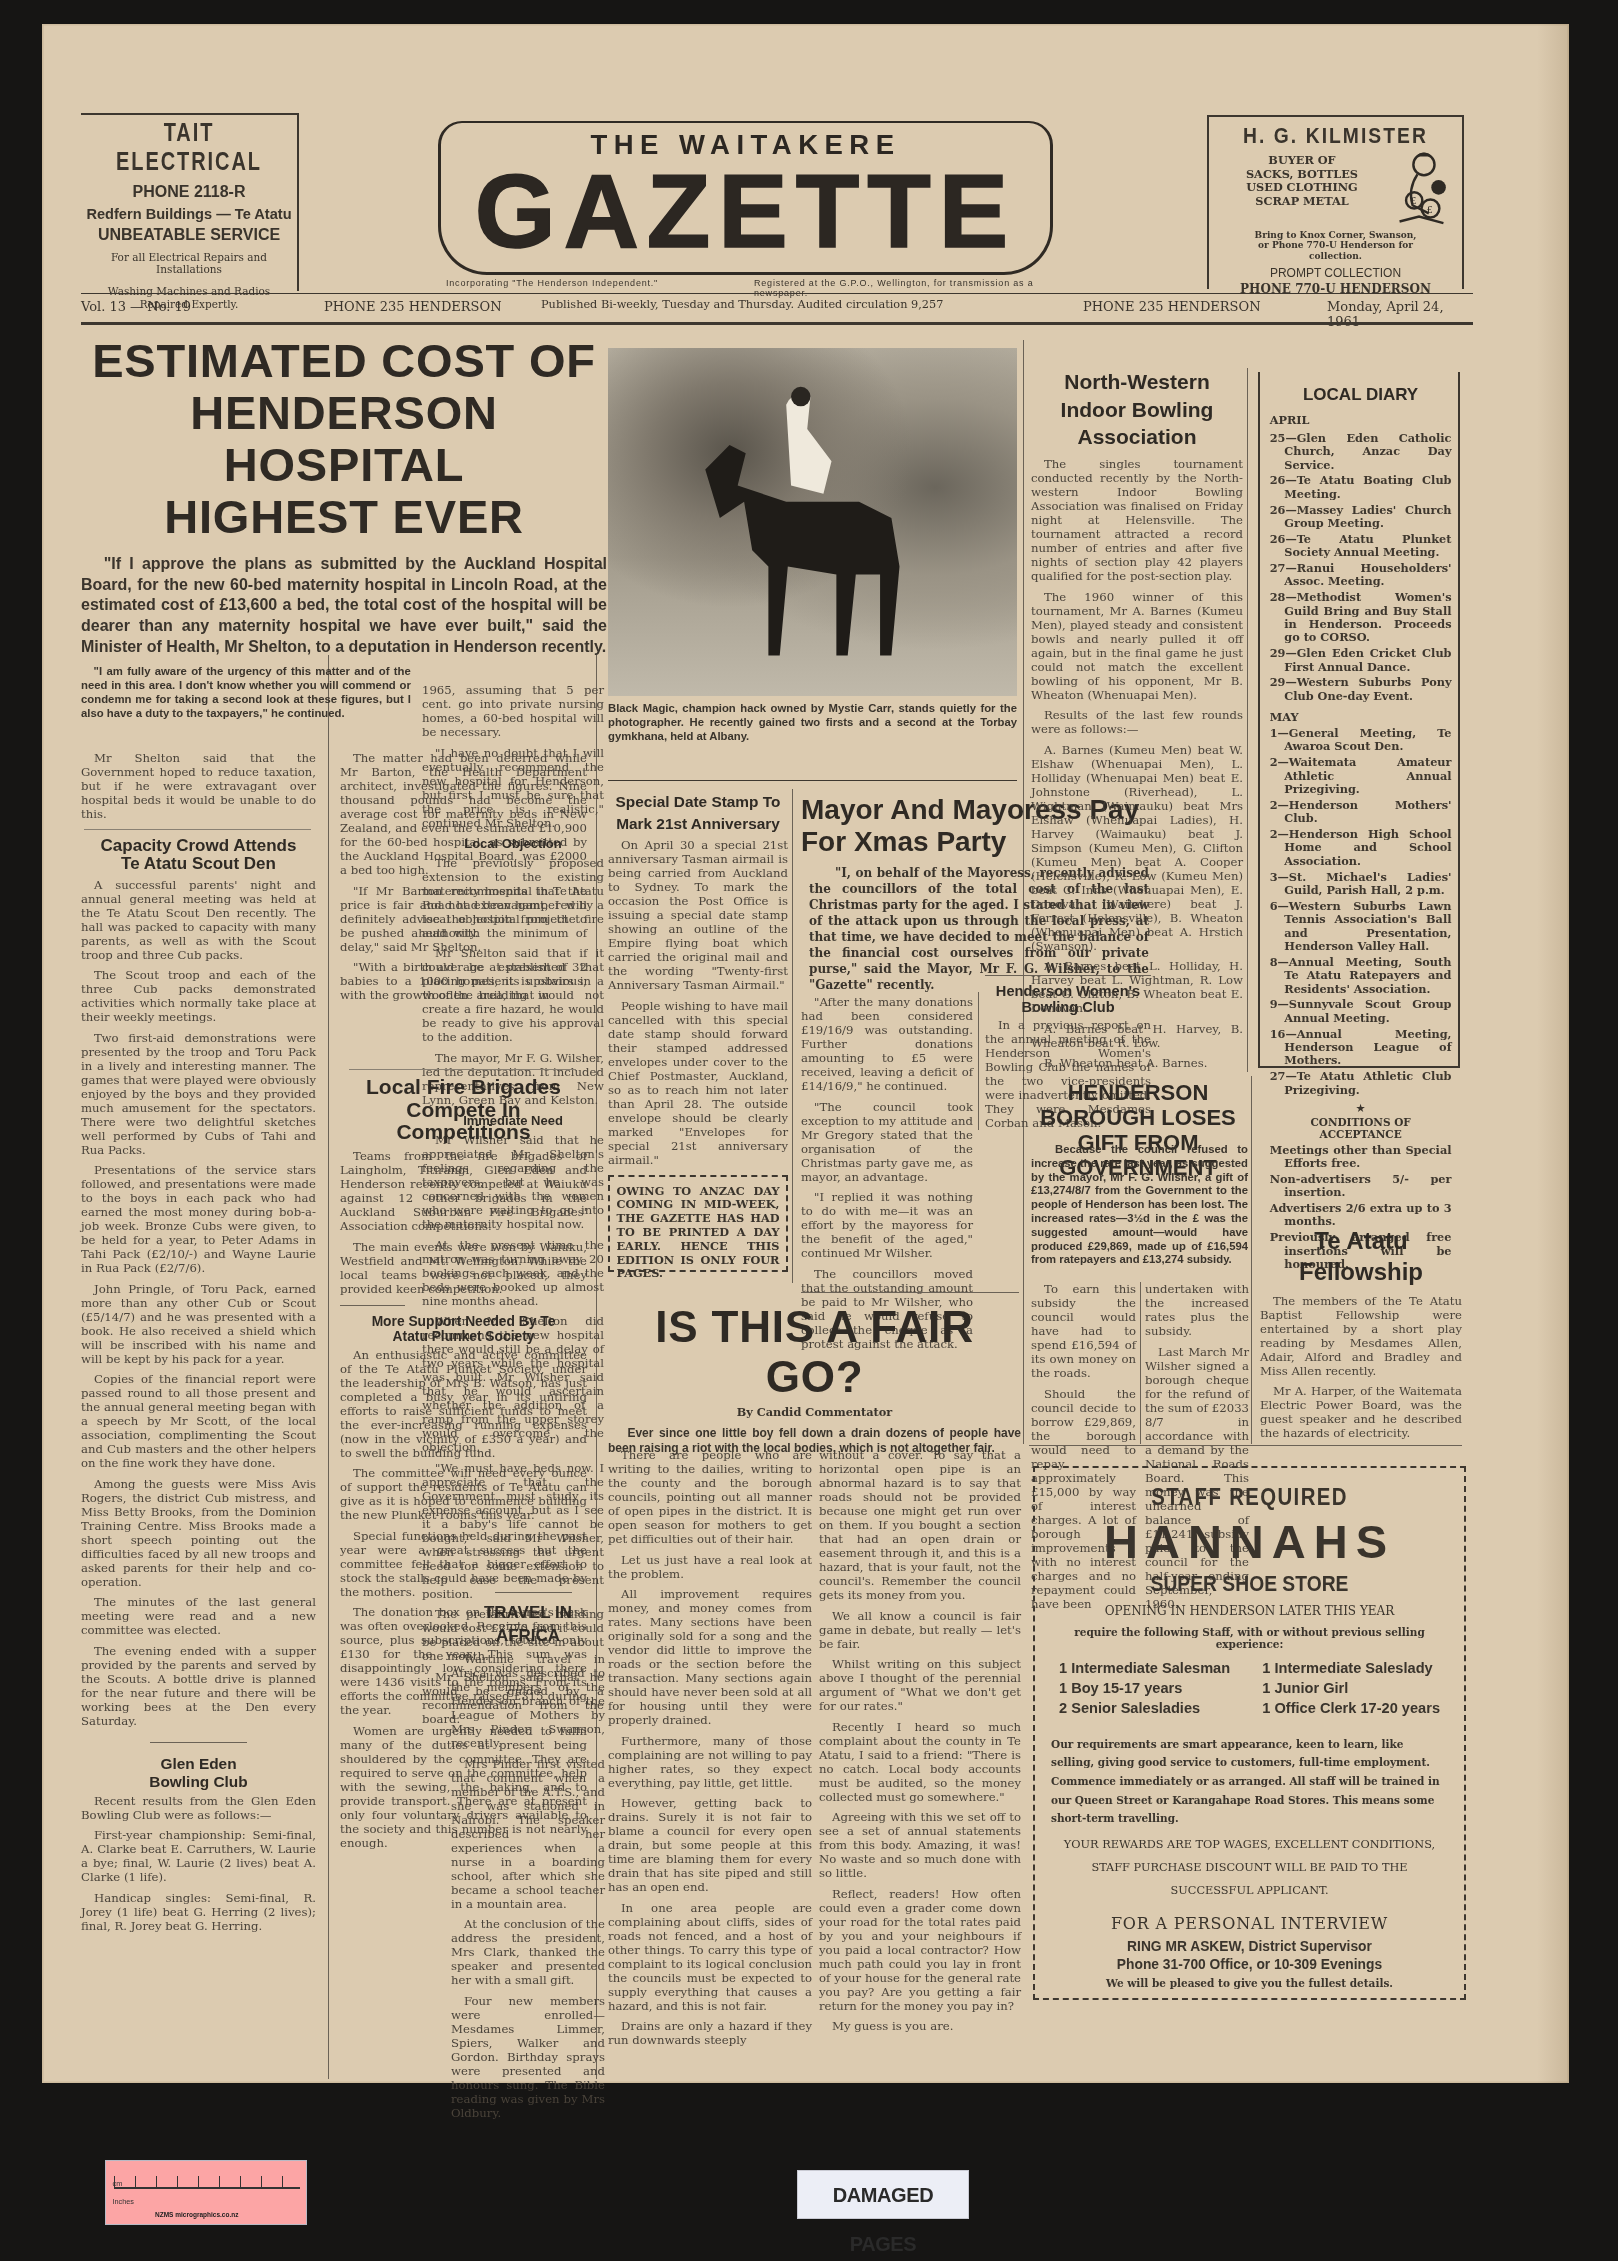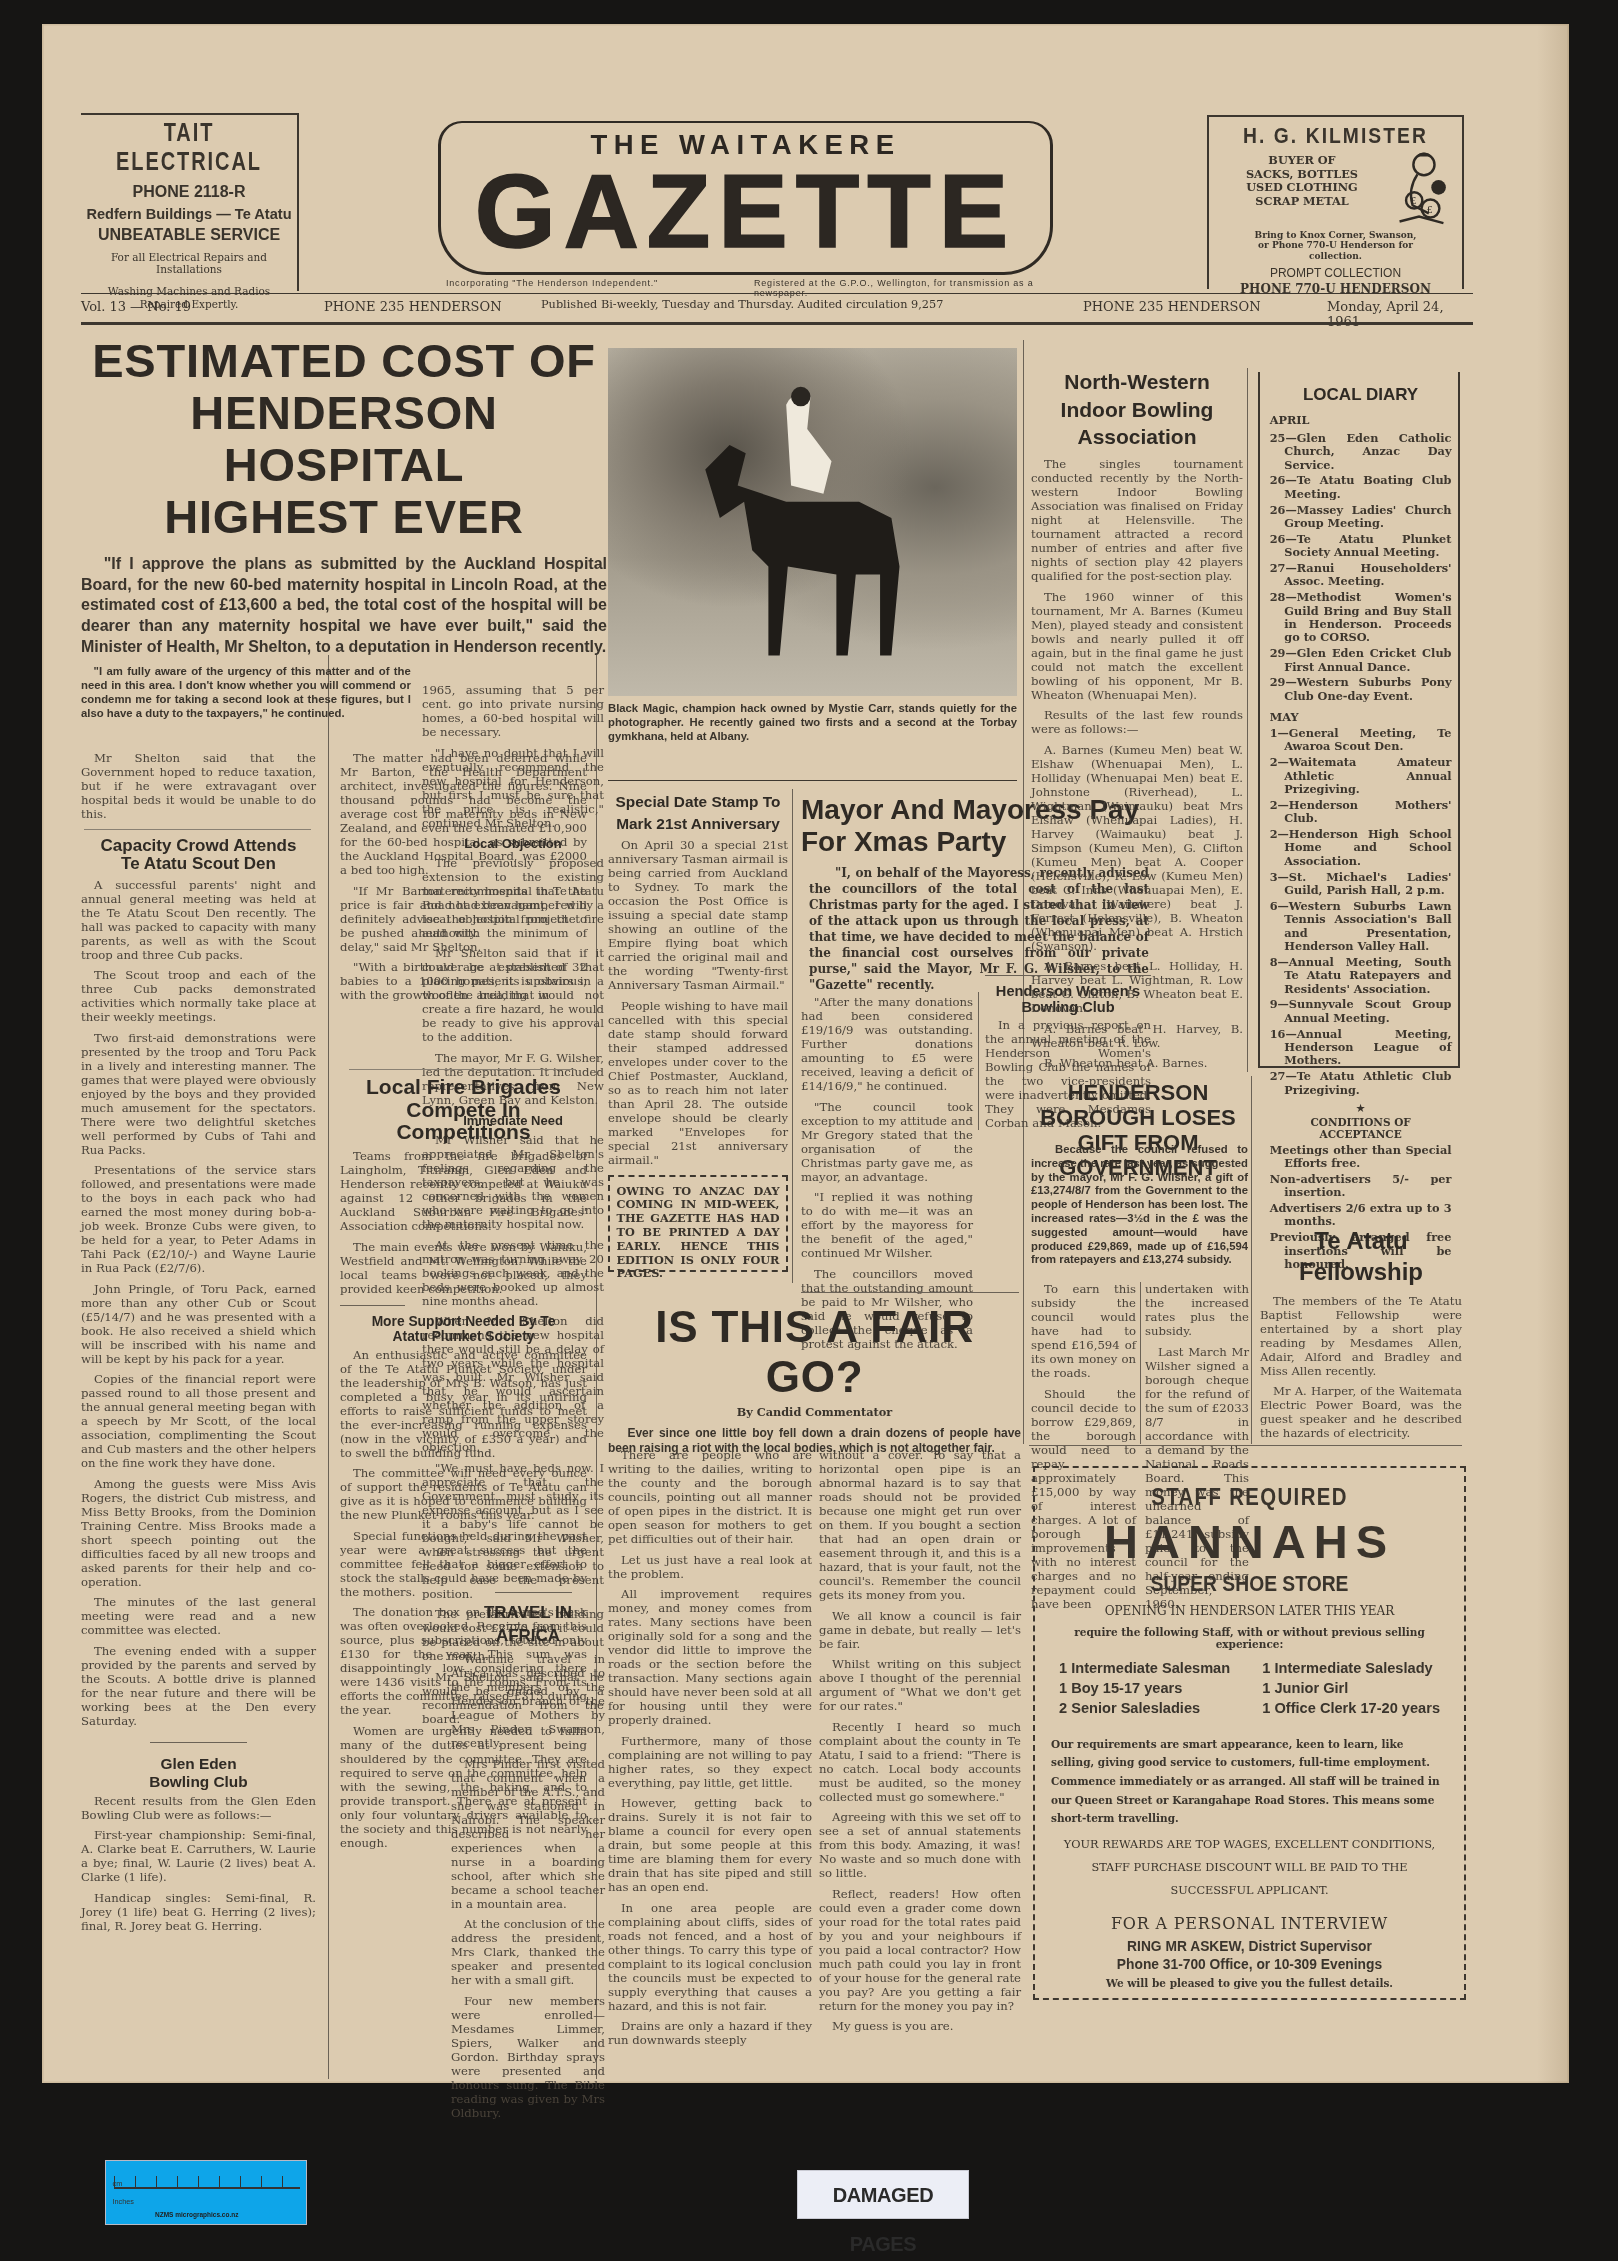--- a/index.html
+++ b/index.html
@@ -15,21 +15,21 @@
   .body{font-size:11.7px;line-height:14px;text-align:justify;text-indent:13px;color:#4a433a;margin-bottom:6.5px}
   .body.ni{text-indent:0}
   .hd{font-family:"Liberation Sans",sans-serif;font-weight:bold;color:#2f2a24;text-align:center}
   .rule{position:absolute;background:#3d372f}
   .vr{position:absolute;width:1.2px;background:#6b6256}
   .diary p{font-weight:bold;font-size:11.3px;line-height:13.4px;padding-left:14.6px;text-indent:-14.6px;margin-bottom:2.4px;text-align:justify;color:#3e372e}
   .photo{background:
     radial-gradient(ellipse at 30% 30%,#5a554c 0,#7f786c 20%,transparent 45%),
     radial-gradient(ellipse at 80% 40%,#6b665c 0,#9a9385 30%,transparent 55%),
     linear-gradient(#b7b0a1,#a39c8d 60%,#c0b9aa);}
-  .ruler{position:absolute;background:#0ea5e9;border:0.8px solid #b8b9c4}
+  .ruler{position:absolute;background:#fca5a5;border:0.8px solid #b8b9c4}
 </style>
 </head>
 <body>
 
 <div class="page">
 
   <div class="abs box center" style="left:39px;top:89px;width:218px;height:178px;border-left:none;border-bottom:none;padding-top:3.2px">
     <div class="cond" style="font-size:25px;letter-spacing:2.4px;font-weight:bold;color:#3a342c;transform:scaleX(.8);transform-origin:center">TAIT ELECTRICAL</div>
     <div class="sans" style="font-weight:bold;font-size:16px;margin-top:6.5px">PHONE 2118-R</div>
     <div class="sans" style="font-weight:bold;font-size:14.6px;margin-top:4.9px">Redfern Buildings — Te Atatu</div>

